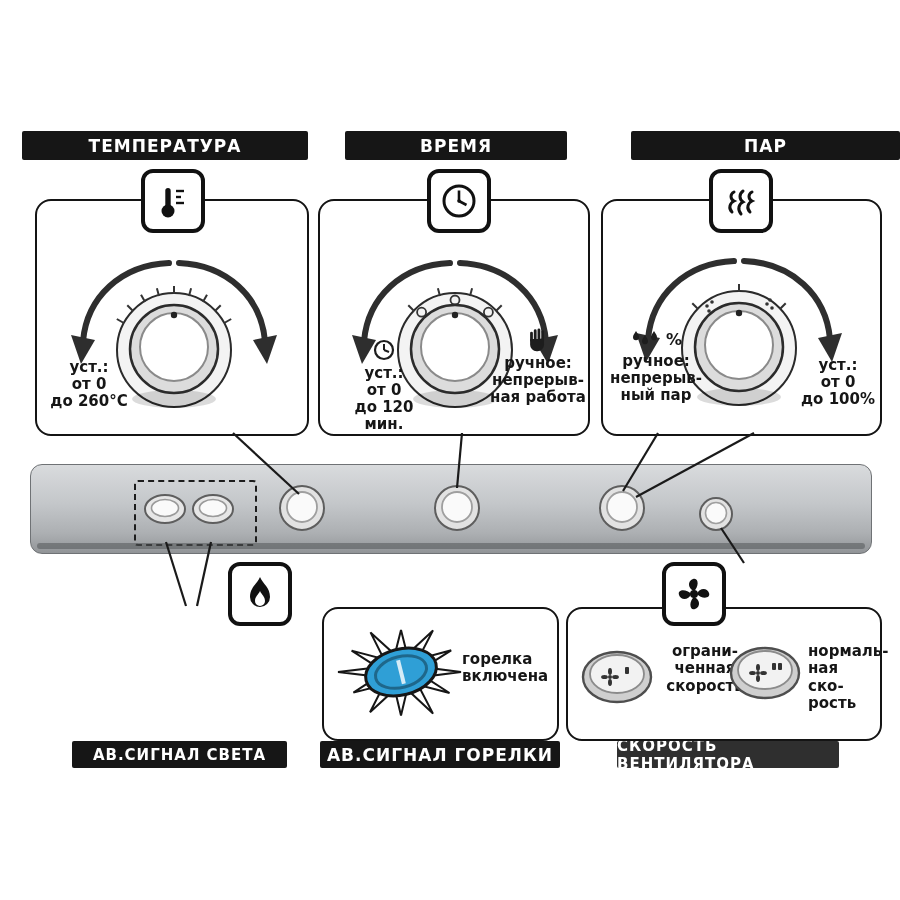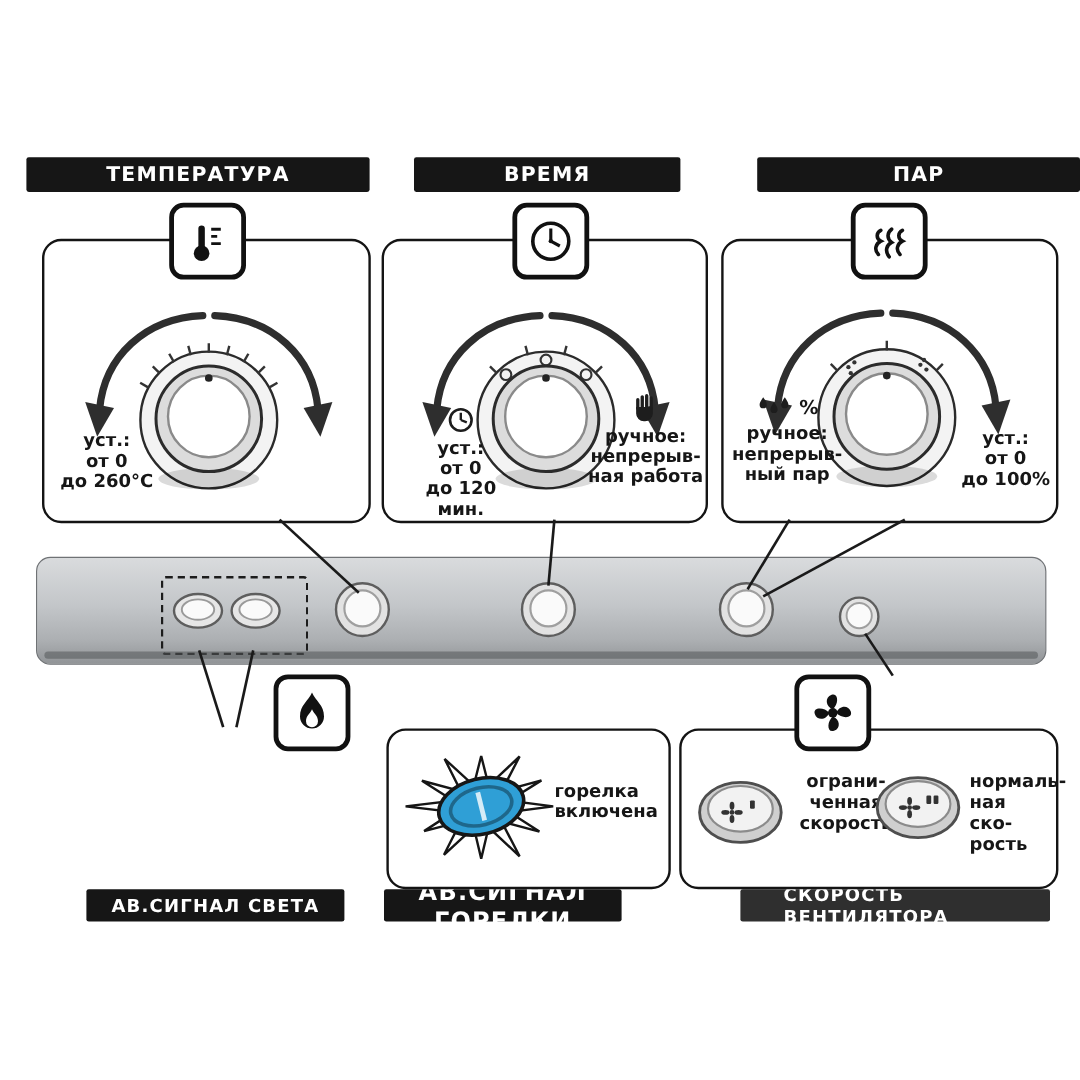--- a/index.html
+++ b/index.html
@@ -2,21 +2,21 @@
 <html><head>
 <meta charset="utf-8">
 <style>
   html,body{margin:0;padding:0;background:#fff;}
   .canvas{position:relative;width:900px;height:900px;background:#fff;overflow:hidden;
           font-family:"DejaVu Sans","Liberation Sans",sans-serif;color:#161616;
           outline:1px solid #ececec;}
   .bar{position:absolute;background:#161616;color:#fff;font-weight:700;font-size:17px;
        letter-spacing:1px;height:29px;display:flex;align-items:center;justify-content:center;
        border-radius:2px;}
-  .bar.gray{background:#2f2f2f;padding-left:36px;}
+  .bar.gray{background:#2f2f2f;}
   .callout{position:absolute;background:#fff;border:2px solid #141414;border-radius:16px;z-index:1;}
   .icon-box{position:absolute;width:56px;height:56px;background:#fff;border:4px solid #111;
             border-radius:12px;display:flex;align-items:center;justify-content:center;z-index:6;}
   .icon-box svg{width:40px;height:40px;}
   .dial{position:absolute;width:250px;height:185px;}
   .arrow-line{fill:none;stroke:#2e2e2e;stroke-width:6;stroke-linecap:round;}
   .arrow-head{fill:#2e2e2e;}
   .ticks line{stroke:#333;stroke-width:2;}
   .anno{position:absolute;display:flex;flex-direction:column;align-items:center;gap:2px;
         text-align:center;font-weight:700;font-size:15px;line-height:1.14;white-space:pre-line;}
@@ -288,16 +288,16 @@
         <circle cx="20" cy="20" r="4"></circle>
         <path d="M20 17 C 14 15 13 7 19 5 C 25 3 25 13 20 17 Z"></path>
         <path d="M23 20 C 25 14 33 13 35 19 C 37 25 27 25 23 20 Z"></path>
         <path d="M20 23 C 26 25 27 33 21 35 C 15 37 15 27 20 23 Z"></path>
         <path d="M17 20 C 15 26 7 27 5 21 C 3 15 13 15 17 20 Z"></path>
       </g>
     </svg>
   </div>
 
   <div class="bar" style="left:25px;top:741px;width:215px;height:27px;font-size:15px;margin-left:47px;">АВ.СИГНАЛ СВЕТА</div>
-  <div class="bar" style="left:320px;top:741px;width:198px;height:27px;font-size:20px;text-align:center;">АВ.СИГНАЛ ГОРЕЛКИ</div>
+  <div class="bar" style="left:320px;top:741px;width:240px;height:27px;font-size:17px;">АВ.СИГНАЛ ГОРЕЛКИ</div>
   <div class="bar gray" style="left:617px;top:741px;width:222px;height:27px;font-size:15px;">СКОРОСТЬ ВЕНТИЛЯТОРА</div>
 
 </div>
 
 </body></html>

